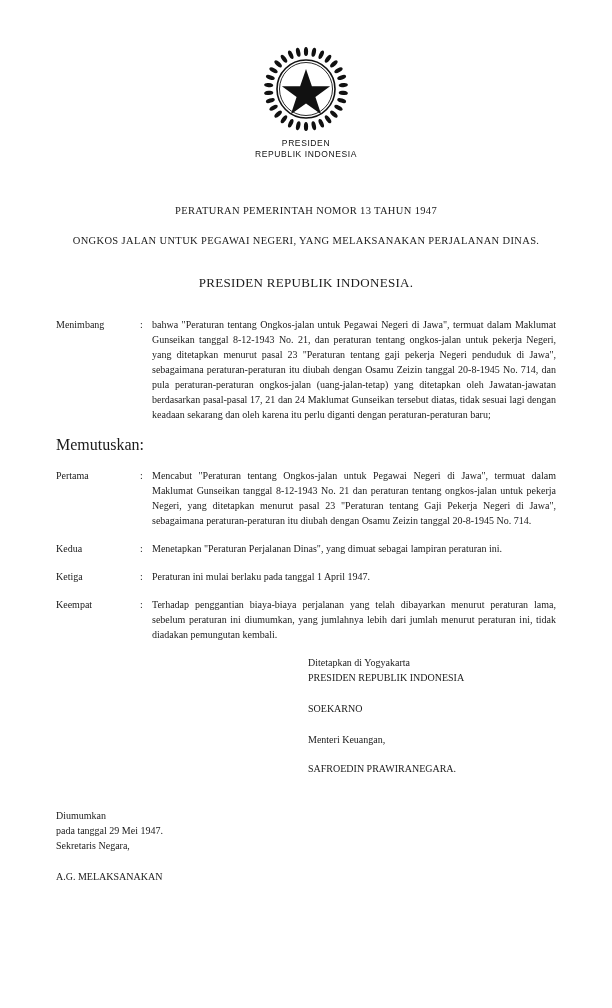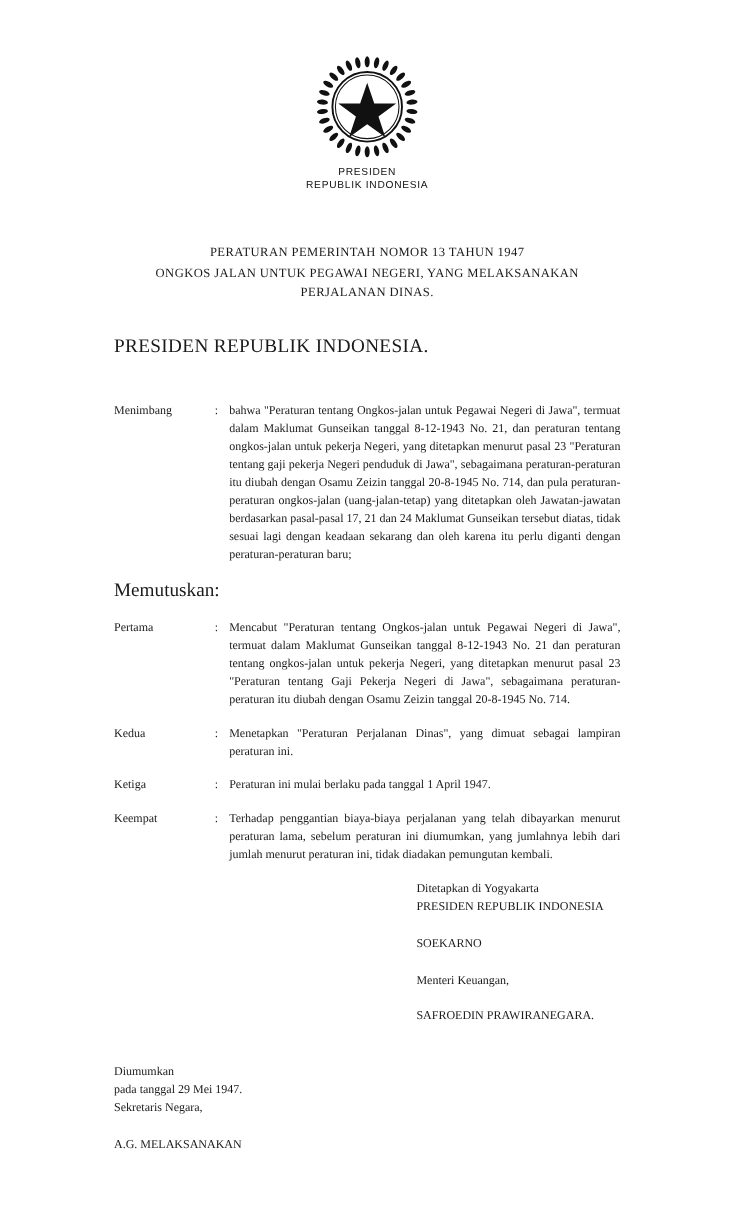--- a/index.html
+++ b/index.html
@@ -13,21 +13,21 @@
     font-family: "Liberation Serif", serif;
     color: #1a1a1a;
     position: relative;
     overflow: hidden;
   }
   .page {
     width: 612px;
     height: 1008px;
     position: relative;
     box-sizing: border-box;
-    padding: 0 95px;
+    padding: 0 56px;
   }
   
   .emblem-wrap {
     padding-top: 46px;
     display: flex;
     justify-content: center;
   }
   .emblem {
     width: 86px;
     height: 86px;
@@ -53,31 +53,32 @@
   }
   .title-line {
     font-size: 10.5px;
     letter-spacing: 0.35px;
   }
   .title-line.sub {
     font-size: 10.5px;
   }
   .title-line.subject {
     font-size: 10.5px;
-    margin-top: 2px;
+    margin-top: 14px;
   }
   .opening {
+    text-align: center;
     margin-top: 26px;
-    font-size: 16px;
+    font-size: 13px;
     letter-spacing: 0.3px;
   }
 
   
   .clauses {
-    margin-top: 37px;
+    margin-top: 26px;
   }
   .clause-row {
     display: flex;
     align-items: flex-start;
     margin-bottom: 13px;
   }
   .clause-label {
     width: 84px;
     flex: 0 0 84px;
     font-size: 10px;

